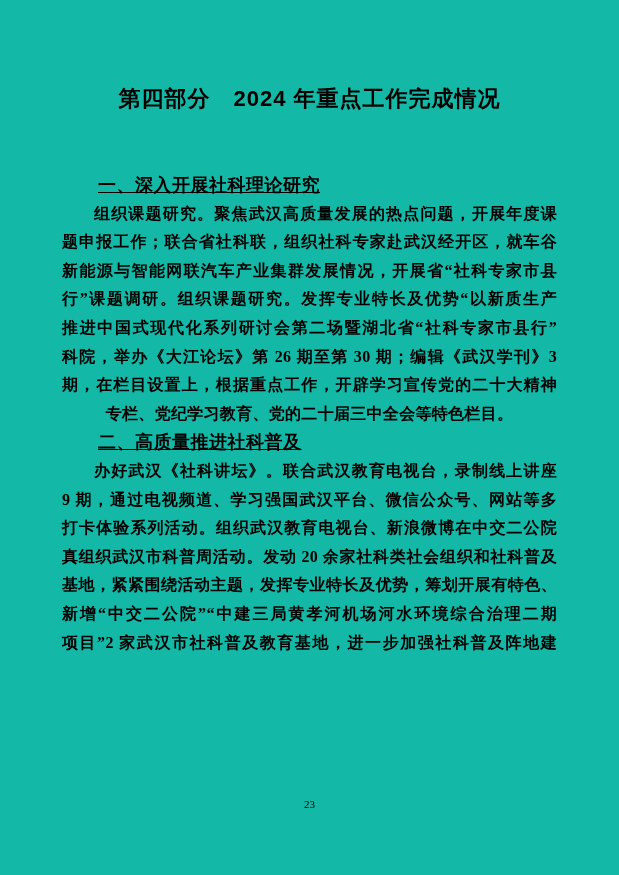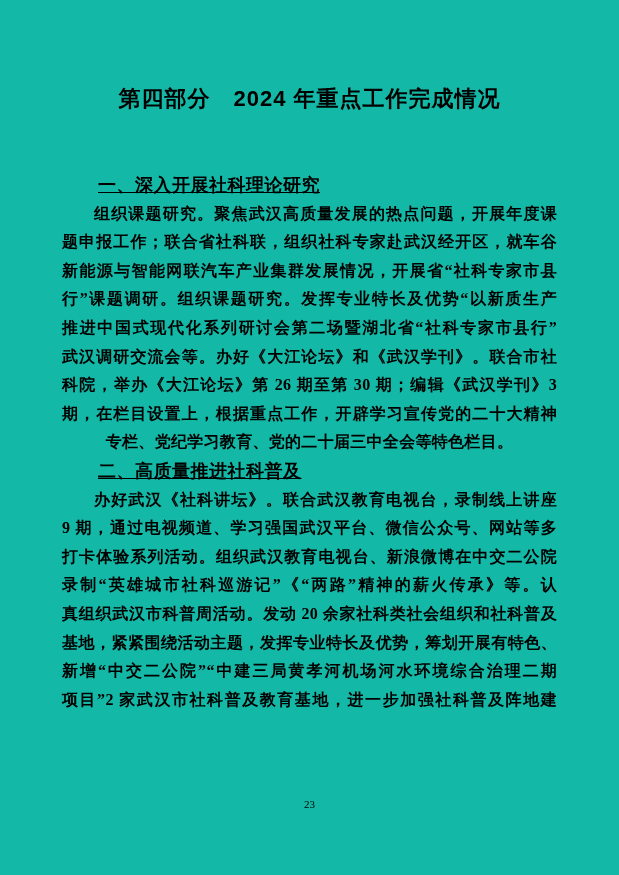--- a/index.html
+++ b/index.html
@@ -79,31 +79,29 @@
 <div class="page">
   <h1 class="title">第四部分　2024 年重点工作完成情况</h1>
   <main class="body" id="sections">
       <section>
         <h2 class="heading">一、深入开展社科理论研究</h2>
         <div class="line fill indent"><span class="run bold">组织课题研究。</span><span class="run">聚焦武汉高质量发展的热点问题，开展年度课</span></div>
         <div class="line fill"><span class="run">题申报工作；联合省社科联，组织社科专家赴武汉经开区，就车谷</span></div>
         <div class="line fill"><span class="run">新能源与智能网联汽车产业集群发展情况，开展省“社科专家市县</span></div>
         <div class="line fill"><span class="run">行”课题调研。</span><span class="run bold">组织课题研究。</span><span class="run">发挥专业特长及优势“以新质生产</span></div>
         <div class="line fill"><span class="run">推进中国式现代化系列研讨会第二场暨湖北省“社科专家市县行”</span></div>
-        <div class="line fill"><span class="run">武汉调研交流会等。</span><span class="run bold">办好《大江论坛》和《武汉学刊》。</span><span class="run">联合市社</span></div>
         <div class="line fill"><span class="run">科院，举办《大江论坛》第 26 期至第 30 期；编辑《武汉学刊》3</span></div>
         <div class="line fill"><span class="run">期，在栏目设置上，根据重点工作，开辟学习宣传党的二十大精神</span></div>
         <div class="line"><span class="run">专栏、党纪学习教育、党的二十届三中全会等特色栏目。</span></div>
       </section>
       <section>
         <h2 class="heading">二、高质量推进社科普及</h2>
         <div class="line fill indent"><span class="run bold">办好武汉《社科讲坛》。</span><span class="run">联合武汉教育电视台，录制线上讲座</span></div>
         <div class="line fill"><span class="run">9 期，通过电视频道、学习强国武汉平台、微信公众号、网站等多</span></div>
         <div class="line fill"><span class="run bold">打卡体验系列活动。</span><span class="run">组织武汉教育电视台、新浪微博在中交二公院</span></div>
-        <div class="line fill"><span class="run">录制“英雄城市社科巡游记”《“两路”精神的薪火传承》等。</span><span class="run bold">认</span></div>
         <div class="line fill"><span class="run bold">真组织武汉市科普周活动。</span><span class="run">发动 20 余家社科类社会组织和社科普及</span></div>
         <div class="line fill"><span class="run">基地，紧紧围绕活动主题，发挥专业特长及优势，筹划开展有特色、</span></div>
         <div class="line fill"><span class="run">新增“中交二公院”“中建三局黄孝河机场河水环境综合治理二期</span></div>
         <div class="line fill"><span class="run">项目”2 家武汉市社科普及教育基地，进一步加强社科普及阵地建</span></div>
       </section>
     </main>
   <footer class="pageno">23</footer>
 </div>
 
 </body></html>

